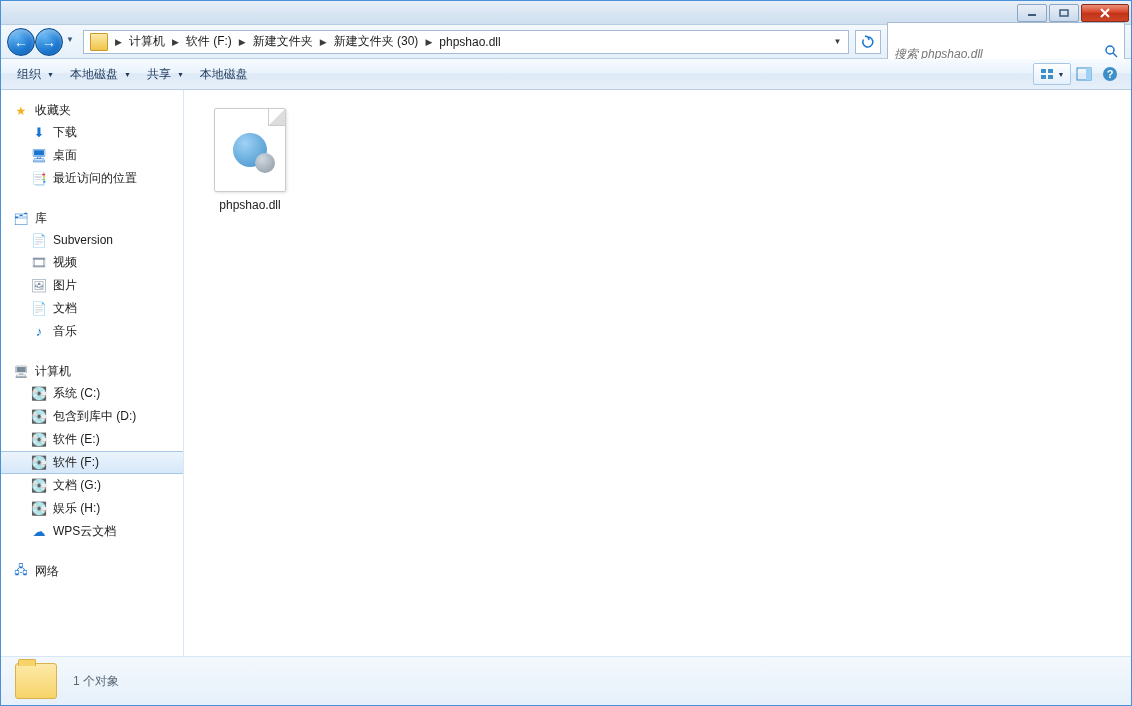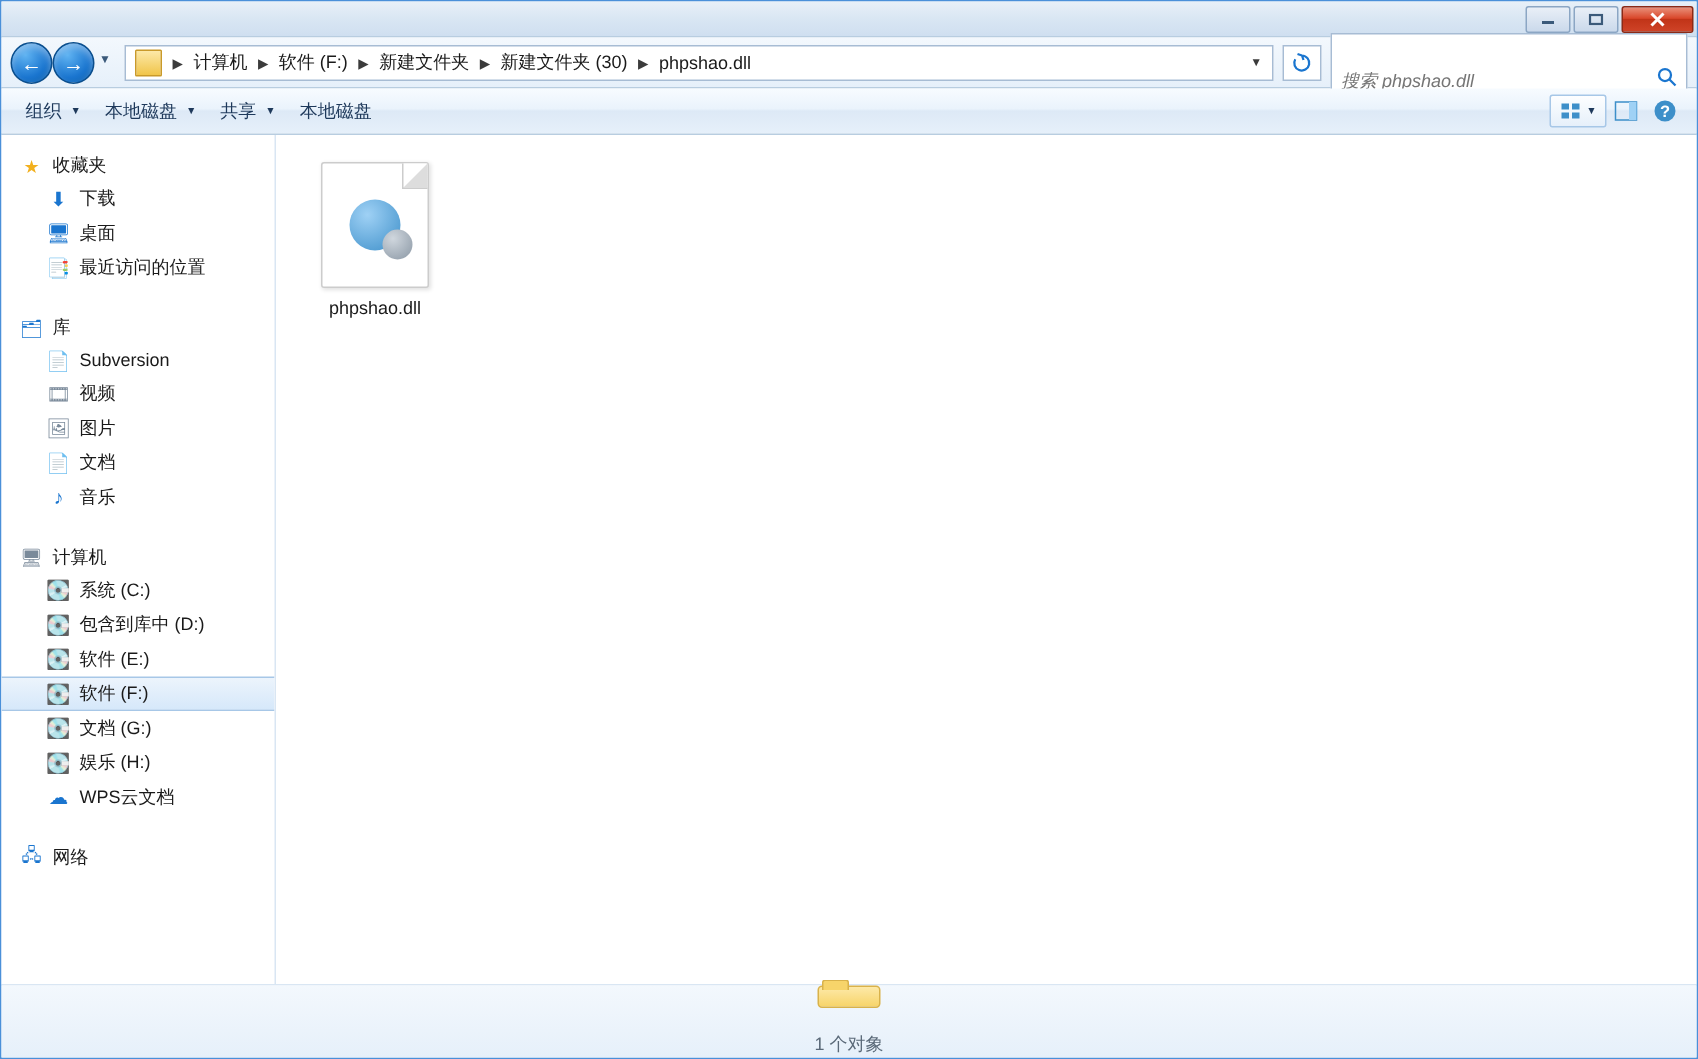--- a/index.html
+++ b/index.html
@@ -210,21 +210,21 @@
   background: radial-gradient(circle at 35% 30%, #d0d7de, #8a97a4);
   position: absolute; right: -8px; bottom: -6px;
 }
 .file-label { margin-top: 6px; text-align: center; color: #1a1a1a; }
 
 
 .statusbar {
   height: 48px;
   background: linear-gradient(to bottom, #f3f8fd 0%, #e6f0fa 100%);
   display: flex; align-items: center;
-  padding: 0 14px; gap: 16px; flex-direction: column;
+  padding: 0 14px; gap: 16px;
 }
 .status-folder {
   width: 42px; height: 36px;
   background: linear-gradient(to bottom, #fde9a8, #f7d46a);
   border: 1px solid #d9b24a;
   border-radius: 3px;
   position: relative;
 }
 .status-folder::before {
   content:"";

